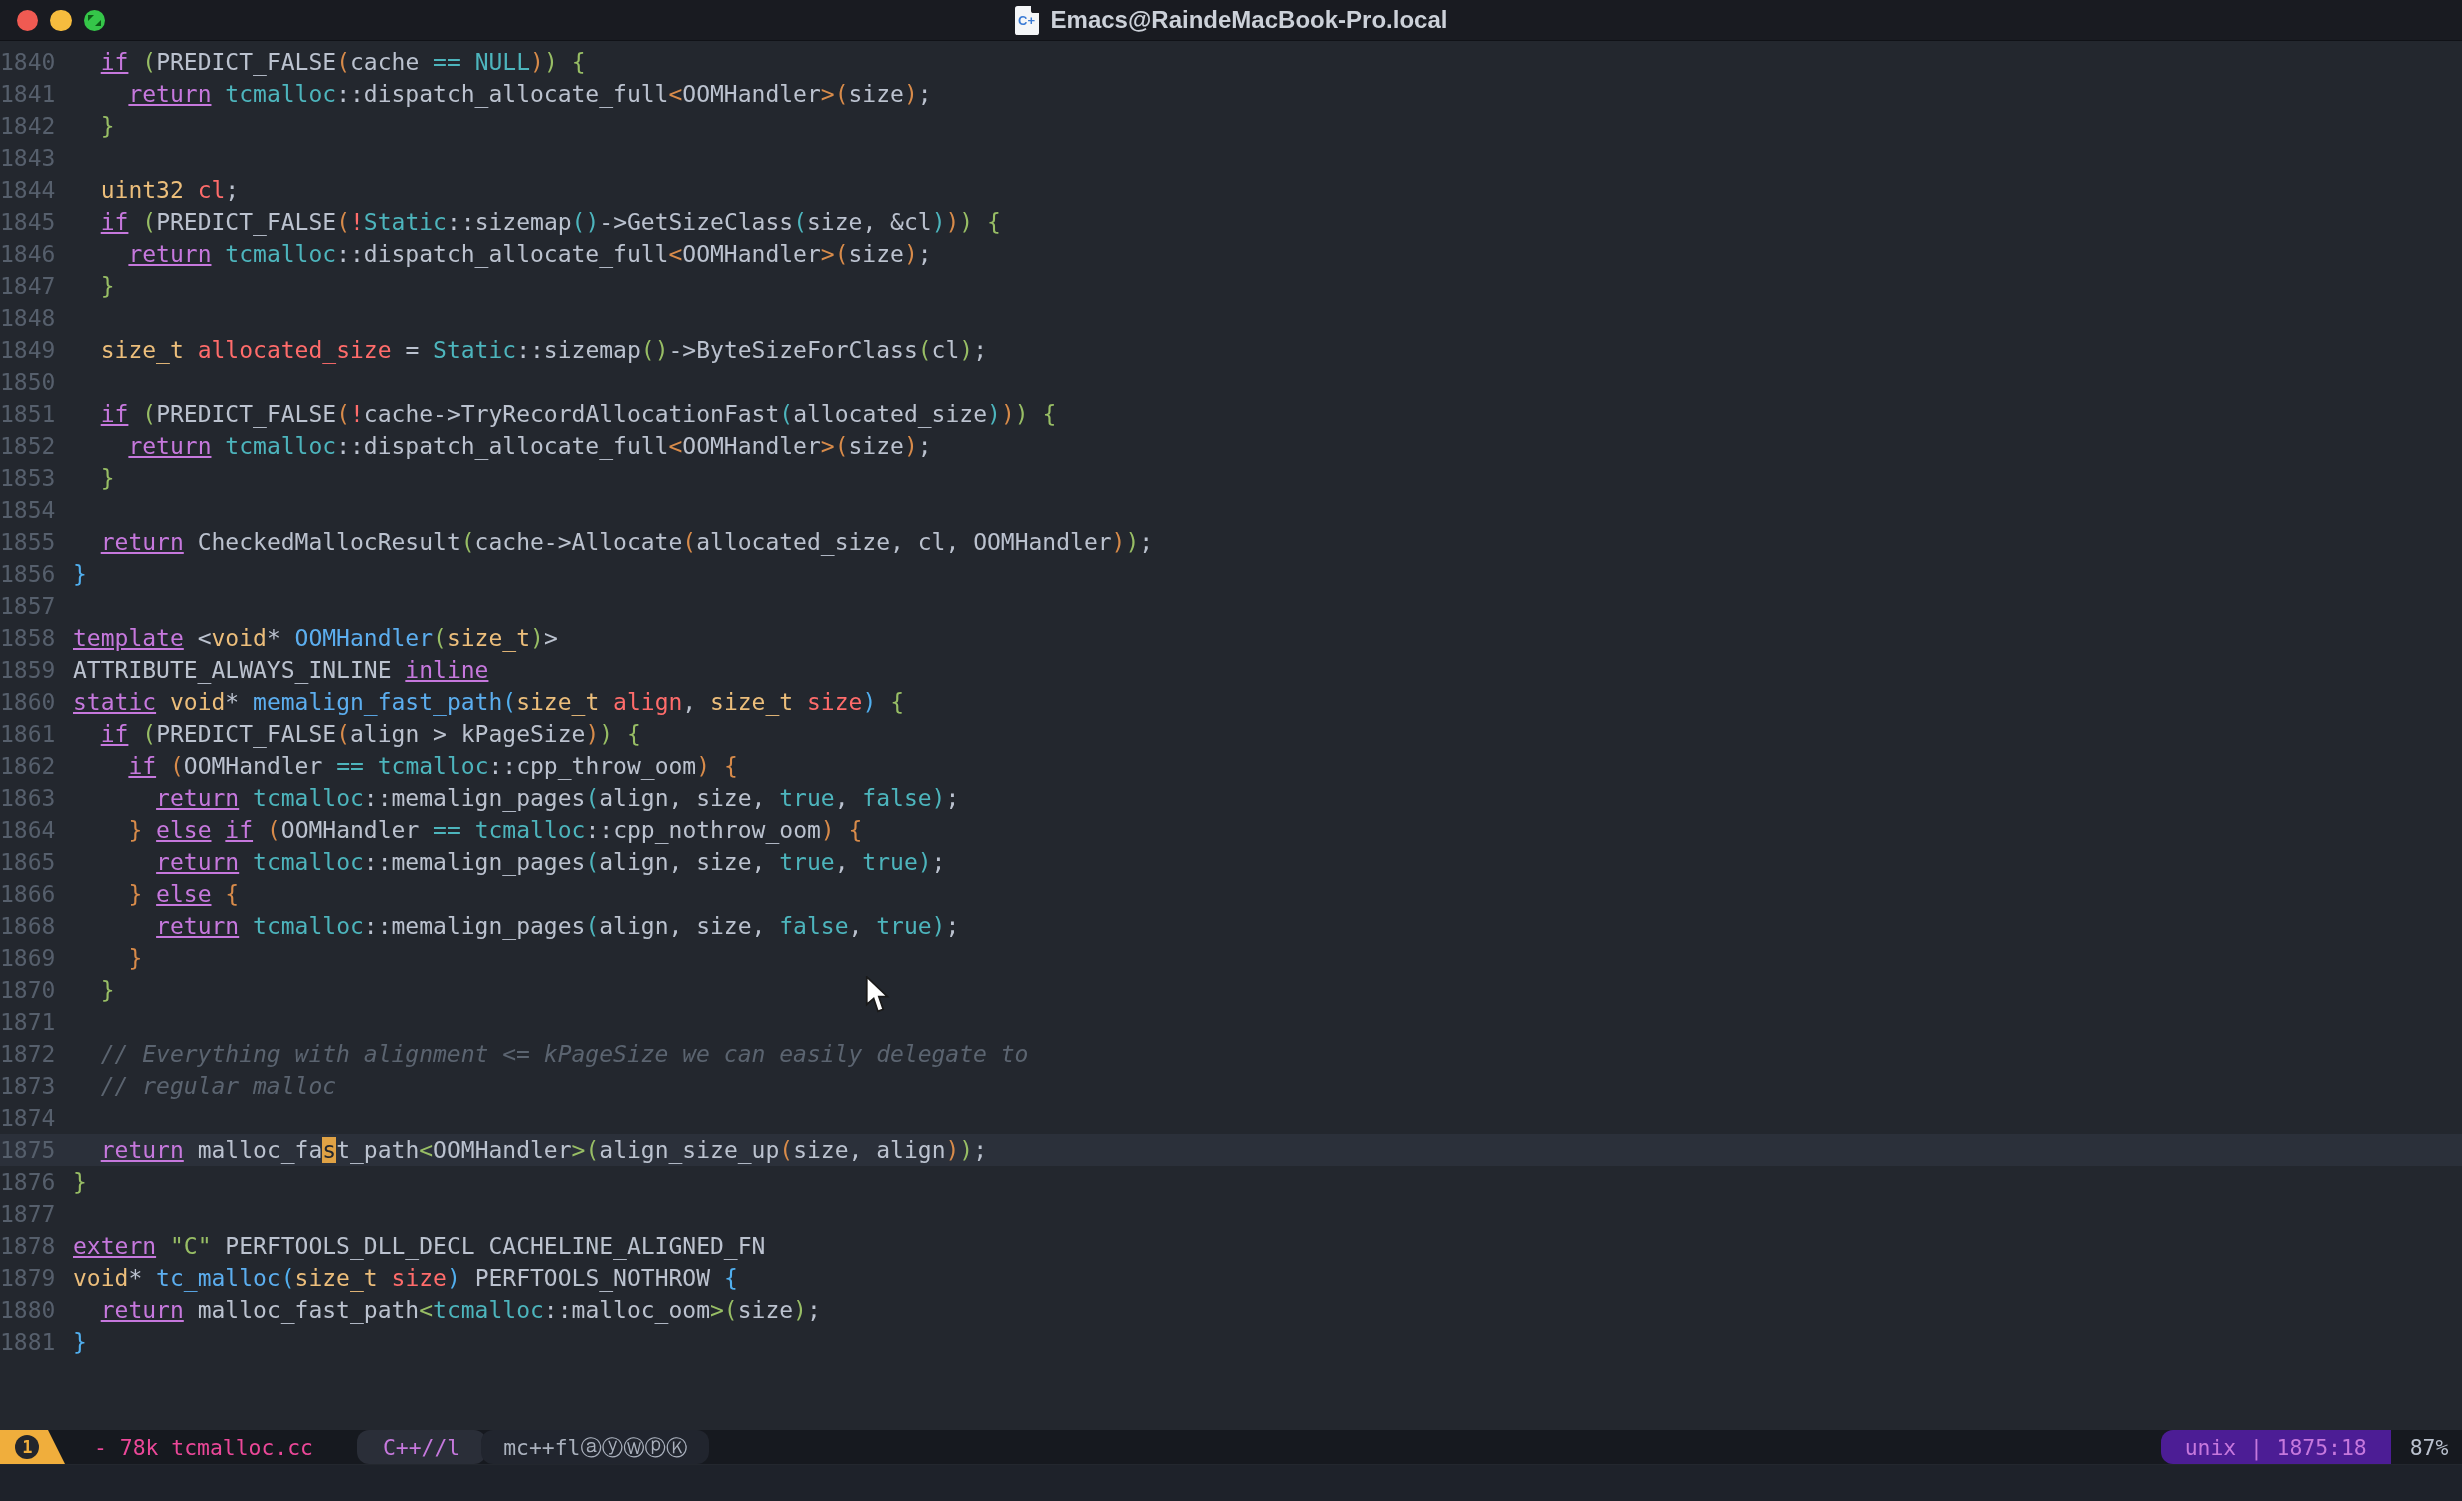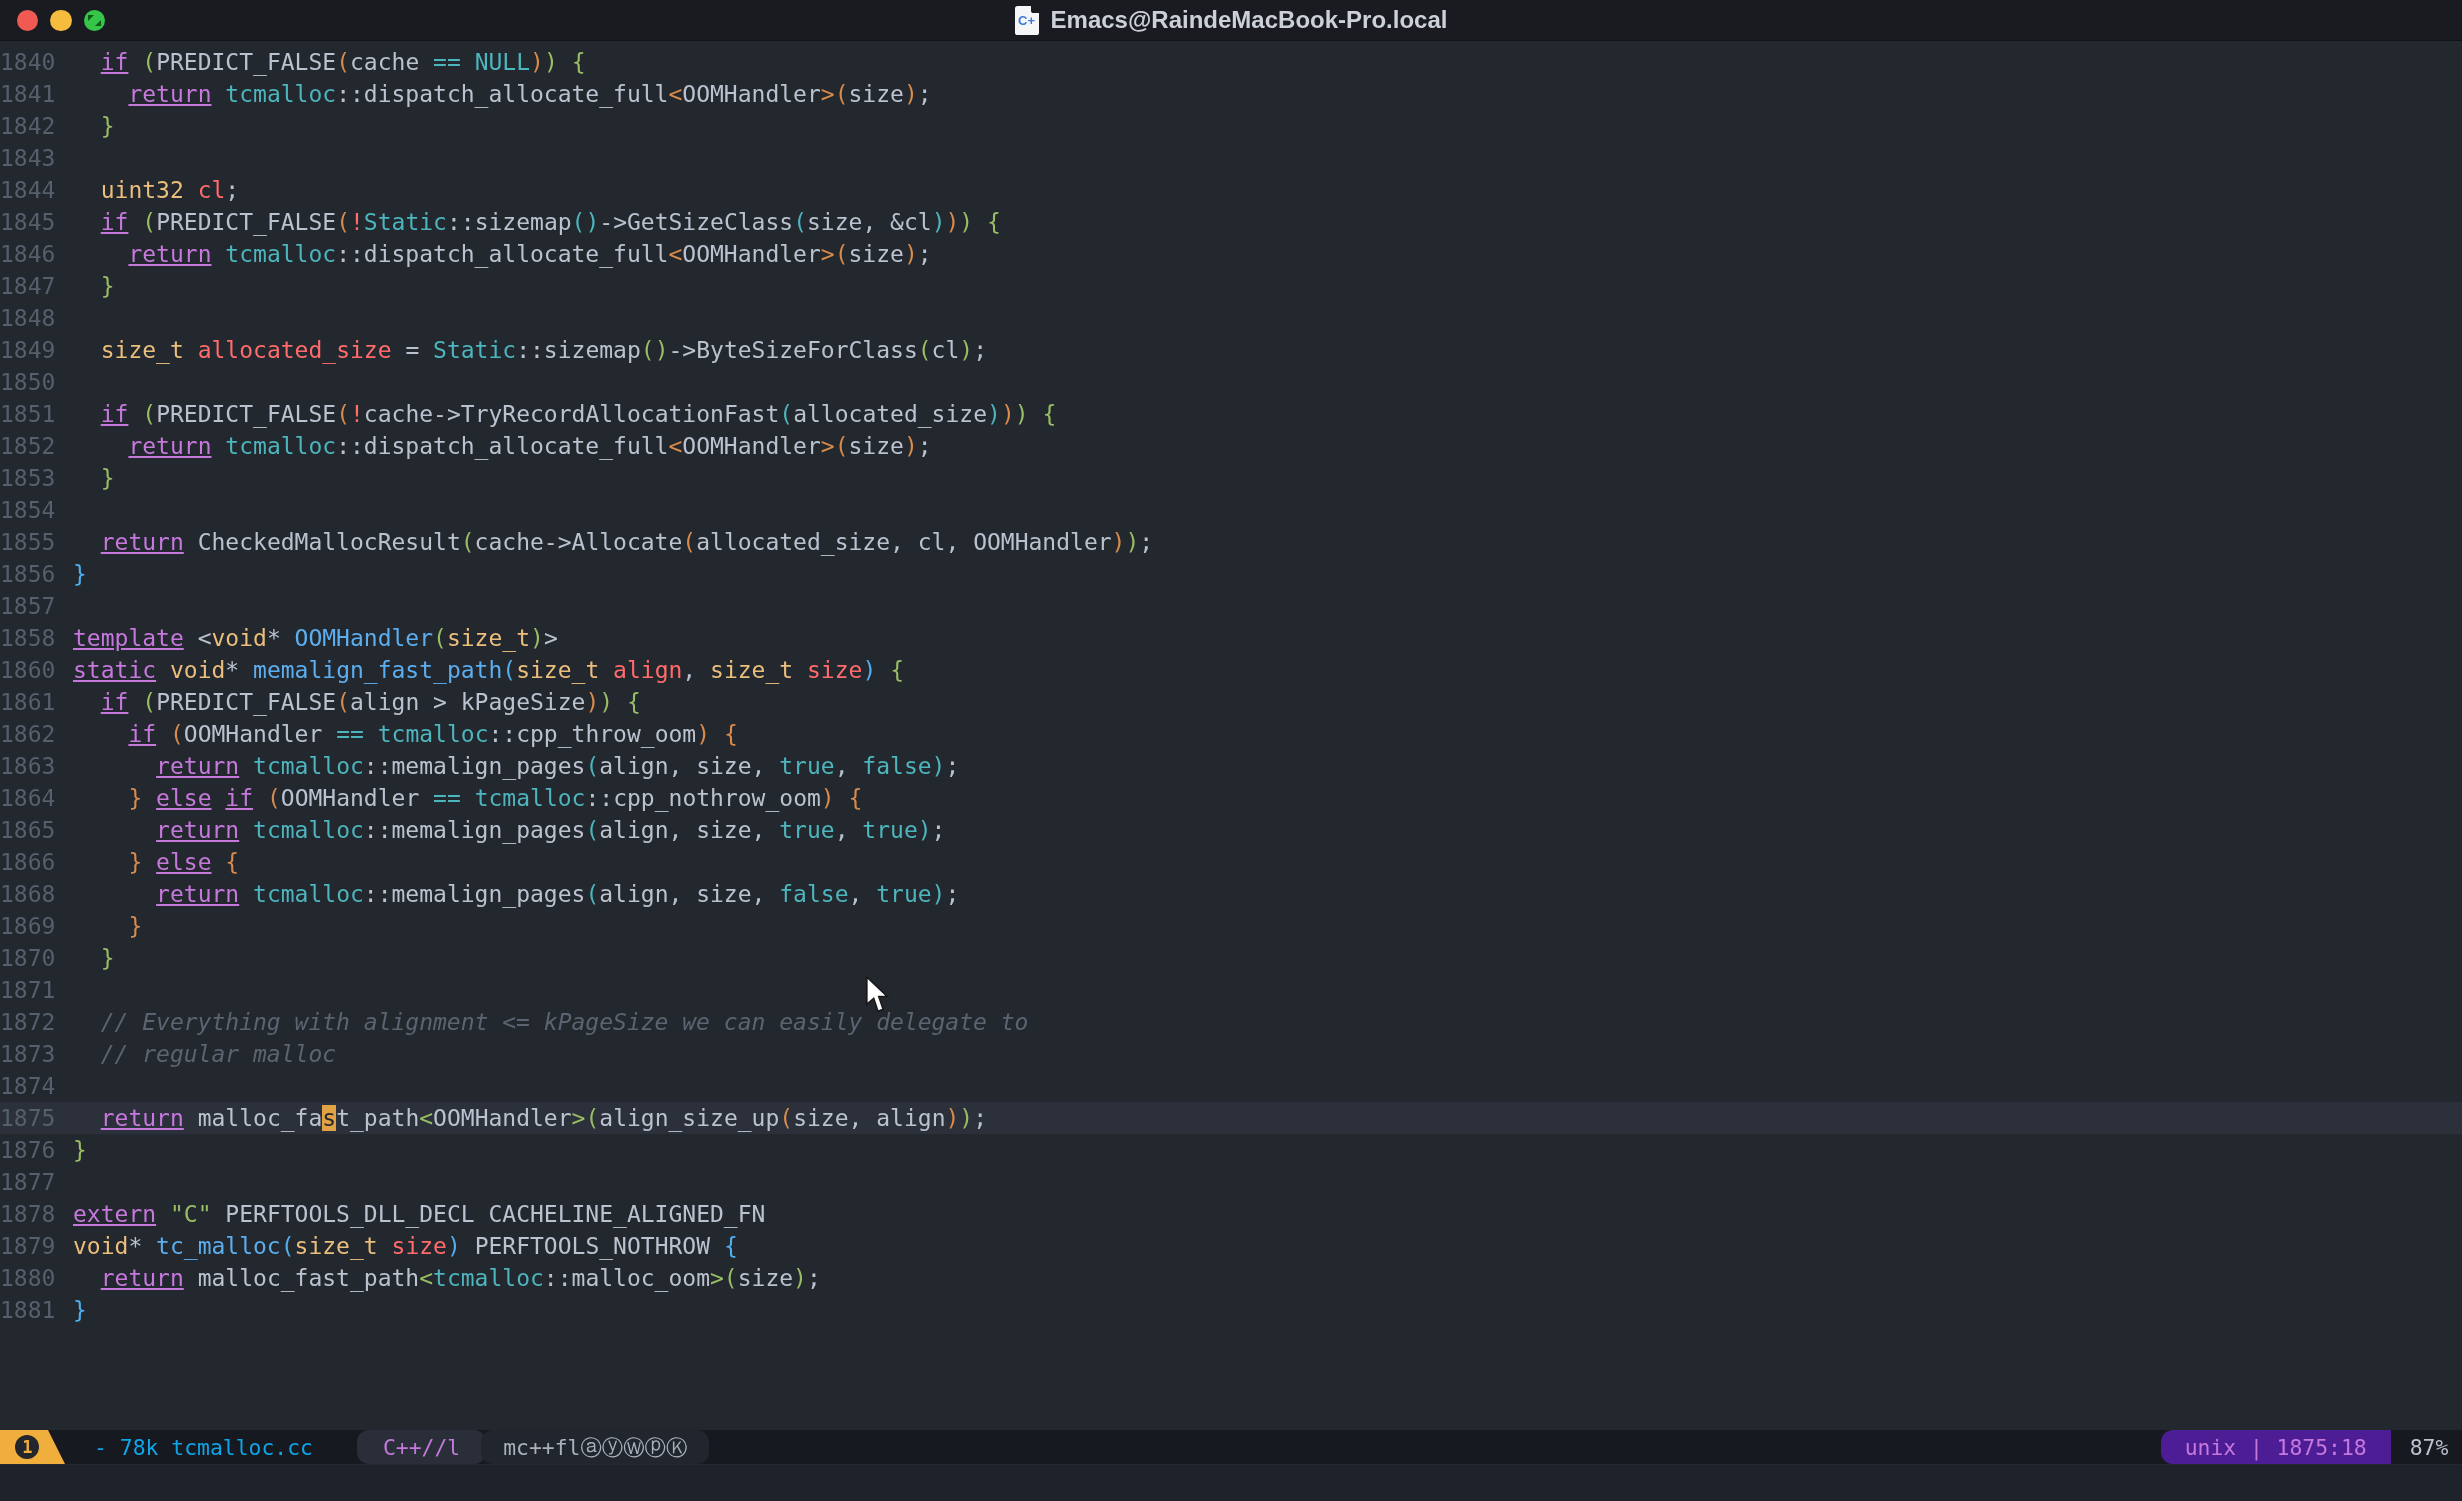--- a/index.html
+++ b/index.html
@@ -46,21 +46,21 @@
 
   
   .modeline { position:absolute; left:0; top:1430px; width:100%; height:34px; background:#16191f;
               display:flex; align-items:center; font-size:21.4px; color:#9aa2af; }
   .ws-badge { flex:0 0 auto; width:65px; height:34px; background:#f0ae3c;
               clip-path:polygon(0 0, 48px 0, 65px 34px, 0 34px);
               display:flex; align-items:center; }
   .ws-circle { width:24px; height:24px; margin-left:15.4px; border-radius:50%; background:#23262c;
                display:flex; align-items:center; justify-content:center;
                color:#f0ae3c; font-size:17px; font-weight:bold; }
-  .buffer-info { margin-left:29px; color:#0ea5e9; }
+  .buffer-info { margin-left:29px; color:#ec4899; }
   .chip { height:34px; display:flex; align-items:center; border-radius:12px; }
   .chip-mode { background:#2a2e38; margin-left:44px; padding:0 26px; color:#c678dd; }
   .chip-minor { background:#21252e; margin-left:-5.1px; padding:0 22px; color:#aab1bd; }
   .ml-spacer { flex:1 1 auto; }
   .chip-pos { background:#4c1d95; padding:0 24px; color:#c678dd; border-radius:12px 0 0 12px; }
   .pct { padding:0 13.7px 0 19px; color:#bbc2cf; }
 
   
   .echo { position:absolute; left:0; top:1465px; width:100%; height:37px; background:#1e222a; }
 
@@ -95,20 +95,21 @@
     <div class="line"><span class="ln">1849</span><span class="code"><span class="tok-w">  </span><span class="tok-t">size_t</span><span class="tok-w"> </span><span class="tok-r">allocated_size</span><span class="tok-w"> = </span><span class="tok-c">Static</span><span class="tok-w">::sizemap</span><span class="tok-g">()</span><span class="tok-w">-&gt;ByteSizeForClass</span><span class="tok-g">(</span><span class="tok-w">cl</span><span class="tok-g">)</span><span class="tok-w">;</span></span></div>
     <div class="line"><span class="ln">1850</span><span class="code"></span></div>
     <div class="line"><span class="ln">1851</span><span class="code"><span class="tok-w">  </span><span class="tok-k">if</span><span class="tok-w"> </span><span class="tok-g">(</span><span class="tok-w">PREDICT_FALSE</span><span class="tok-o">(</span><span class="tok-r">!</span><span class="tok-w">cache-&gt;TryRecordAllocationFast</span><span class="tok-c">(</span><span class="tok-w">allocated_size</span><span class="tok-c">)</span><span class="tok-o">)</span><span class="tok-g">)</span><span class="tok-w"> </span><span class="tok-g">{</span></span></div>
     <div class="line"><span class="ln">1852</span><span class="code"><span class="tok-w">    </span><span class="tok-k">return</span><span class="tok-w"> </span><span class="tok-c">tcmalloc</span><span class="tok-w">::dispatch_allocate_full</span><span class="tok-o">&lt;</span><span class="tok-w">OOMHandler</span><span class="tok-o">&gt;(</span><span class="tok-w">size</span><span class="tok-o">)</span><span class="tok-w">;</span></span></div>
     <div class="line"><span class="ln">1853</span><span class="code"><span class="tok-w">  </span><span class="tok-g">}</span></span></div>
     <div class="line"><span class="ln">1854</span><span class="code"></span></div>
     <div class="line"><span class="ln">1855</span><span class="code"><span class="tok-w">  </span><span class="tok-k">return</span><span class="tok-w"> CheckedMallocResult</span><span class="tok-g">(</span><span class="tok-w">cache-&gt;Allocate</span><span class="tok-o">(</span><span class="tok-w">allocated_size, cl, OOMHandler</span><span class="tok-o">)</span><span class="tok-g">)</span><span class="tok-w">;</span></span></div>
     <div class="line"><span class="ln">1856</span><span class="code"><span class="tok-b">}</span></span></div>
     <div class="line"><span class="ln">1857</span><span class="code"></span></div>
     <div class="line"><span class="ln">1858</span><span class="code"><span class="tok-k">template</span><span class="tok-w"> &lt;</span><span class="tok-t">void</span><span class="tok-w">* </span><span class="tok-f">OOMHandler</span><span class="tok-g">(</span><span class="tok-t">size_t</span><span class="tok-g">)</span><span class="tok-w">&gt;</span></span></div>
+    <div class="line"><span class="ln">1859</span><span class="code"><span class="tok-w">ATTRIBUTE_ALWAYS_INLINE </span><span class="tok-k">inline</span></span></div>
     <div class="line"><span class="ln">1860</span><span class="code"><span class="tok-k">static</span><span class="tok-w"> </span><span class="tok-t">void</span><span class="tok-w">* </span><span class="tok-f">memalign_fast_path</span><span class="tok-b">(</span><span class="tok-t">size_t</span><span class="tok-w"> </span><span class="tok-r">align</span><span class="tok-w">, </span><span class="tok-t">size_t</span><span class="tok-w"> </span><span class="tok-r">size</span><span class="tok-b">)</span><span class="tok-w"> </span><span class="tok-g">{</span></span></div>
     <div class="line"><span class="ln">1861</span><span class="code"><span class="tok-w">  </span><span class="tok-k">if</span><span class="tok-w"> </span><span class="tok-g">(</span><span class="tok-w">PREDICT_FALSE</span><span class="tok-o">(</span><span class="tok-w">align &gt; kPageSize</span><span class="tok-o">)</span><span class="tok-g">)</span><span class="tok-w"> </span><span class="tok-g">{</span></span></div>
     <div class="line"><span class="ln">1862</span><span class="code"><span class="tok-w">    </span><span class="tok-k">if</span><span class="tok-w"> </span><span class="tok-o">(</span><span class="tok-w">OOMHandler </span><span class="tok-c">==</span><span class="tok-w"> </span><span class="tok-c">tcmalloc</span><span class="tok-w">::cpp_throw_oom</span><span class="tok-o">)</span><span class="tok-w"> </span><span class="tok-o">{</span></span></div>
     <div class="line"><span class="ln">1863</span><span class="code"><span class="tok-w">      </span><span class="tok-k">return</span><span class="tok-w"> </span><span class="tok-c">tcmalloc</span><span class="tok-w">::memalign_pages</span><span class="tok-c">(</span><span class="tok-w">align, size, </span><span class="tok-c">true</span><span class="tok-w">, </span><span class="tok-c">false</span><span class="tok-c">)</span><span class="tok-w">;</span></span></div>
     <div class="line"><span class="ln">1864</span><span class="code"><span class="tok-w">    </span><span class="tok-o">}</span><span class="tok-w"> </span><span class="tok-k">else</span><span class="tok-w"> </span><span class="tok-k">if</span><span class="tok-w"> </span><span class="tok-o">(</span><span class="tok-w">OOMHandler </span><span class="tok-c">==</span><span class="tok-w"> </span><span class="tok-c">tcmalloc</span><span class="tok-w">::cpp_nothrow_oom</span><span class="tok-o">)</span><span class="tok-w"> </span><span class="tok-o">{</span></span></div>
     <div class="line"><span class="ln">1865</span><span class="code"><span class="tok-w">      </span><span class="tok-k">return</span><span class="tok-w"> </span><span class="tok-c">tcmalloc</span><span class="tok-w">::memalign_pages</span><span class="tok-c">(</span><span class="tok-w">align, size, </span><span class="tok-c">true</span><span class="tok-w">, </span><span class="tok-c">true</span><span class="tok-c">)</span><span class="tok-w">;</span></span></div>
     <div class="line"><span class="ln">1866</span><span class="code"><span class="tok-w">    </span><span class="tok-o">}</span><span class="tok-w"> </span><span class="tok-k">else</span><span class="tok-w"> </span><span class="tok-o">{</span></span></div>
     <div class="line"><span class="ln">1868</span><span class="code"><span class="tok-w">      </span><span class="tok-k">return</span><span class="tok-w"> </span><span class="tok-c">tcmalloc</span><span class="tok-w">::memalign_pages</span><span class="tok-c">(</span><span class="tok-w">align, size, </span><span class="tok-c">false</span><span class="tok-w">, </span><span class="tok-c">true</span><span class="tok-c">)</span><span class="tok-w">;</span></span></div>
     <div class="line"><span class="ln">1869</span><span class="code"><span class="tok-w">    </span><span class="tok-o">}</span></span></div>
     <div class="line"><span class="ln">1870</span><span class="code"><span class="tok-w">  </span><span class="tok-g">}</span></span></div>

